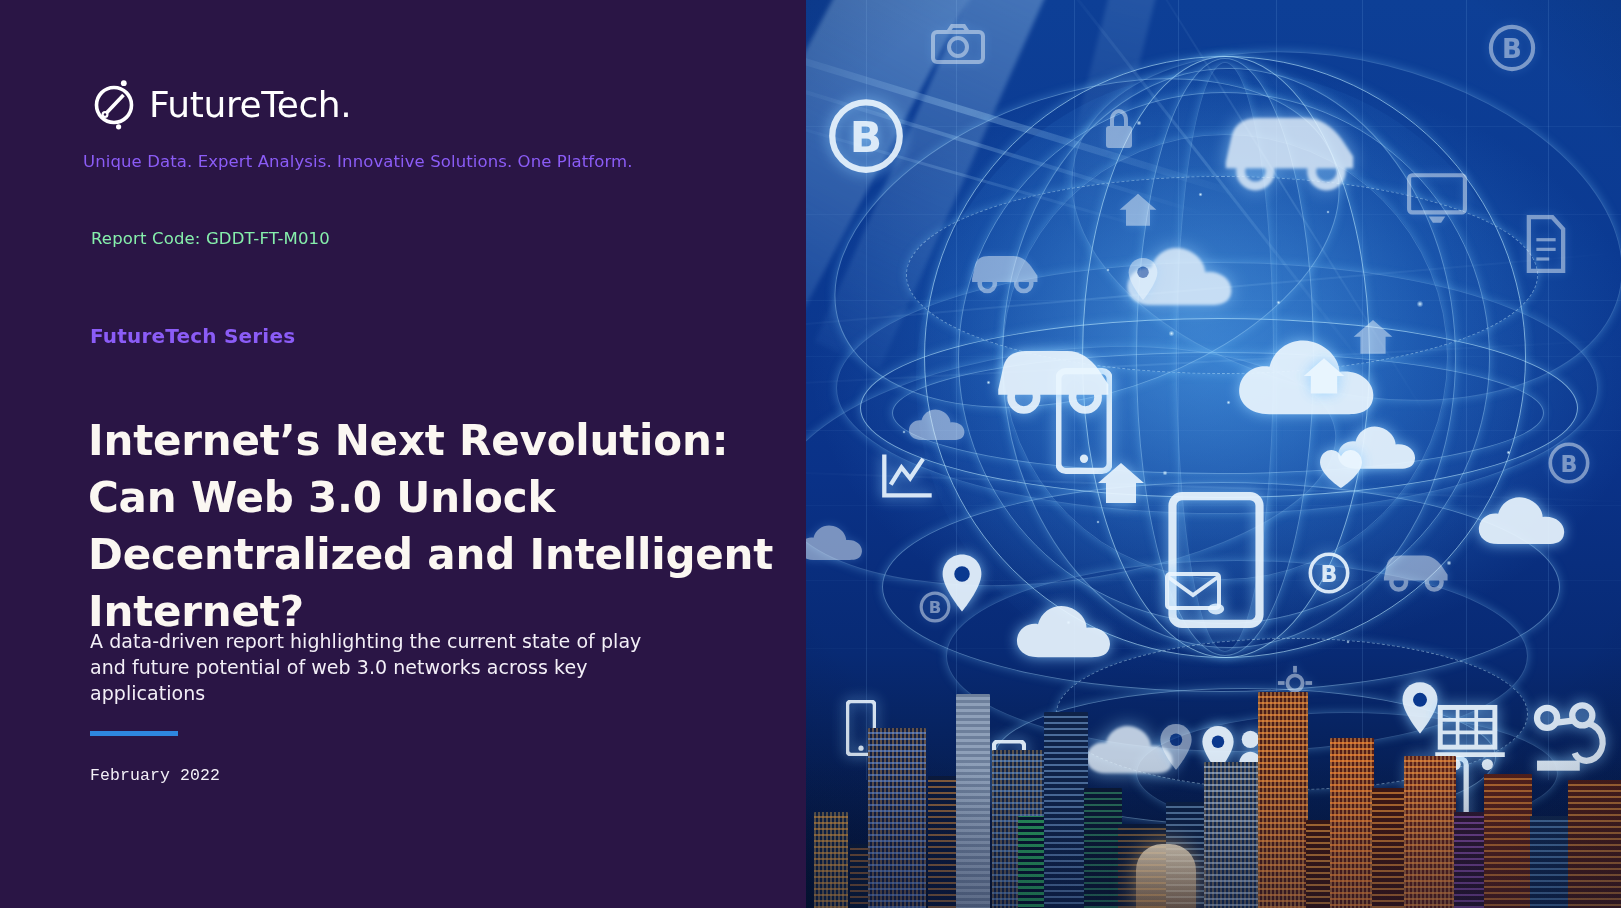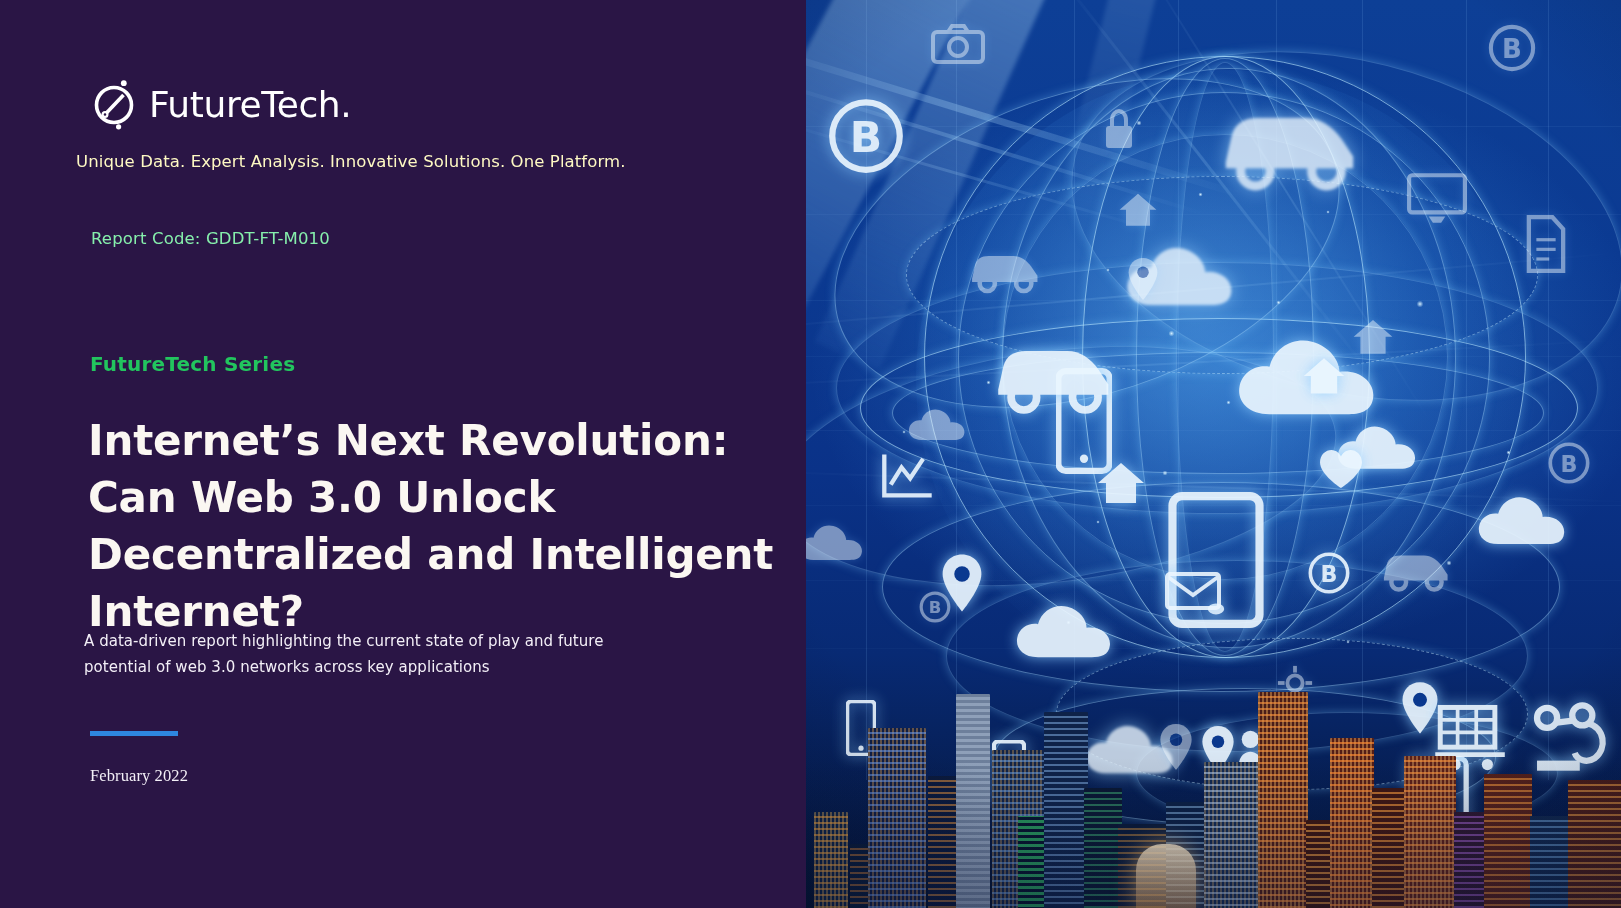--- a/index.html
+++ b/index.html
@@ -50,71 +50,71 @@
     letter-spacing: -0.4px;
     color: #ffffff;
     font-weight: 500;
     line-height: 1;
     white-space: nowrap;
     font-family: "DejaVu Sans", sans-serif;
   }
 
   .tagline {
     position: absolute;
-    left: 76px;
+    left: 83px;
     top: 152px;
     font-size: 16.5px;
-    color: #fef9c3;
+    color: #8b5cf6;
     letter-spacing: 0.1px;
     white-space: nowrap;
     font-family: "DejaVu Sans", sans-serif;
   }
 
   .report-code {
     position: absolute;
     left: 91px;
     top: 229px;
     font-size: 16.5px;
     color: #86efac;
     letter-spacing: 0.15px;
     white-space: nowrap;
     font-family: "DejaVu Sans", sans-serif;
   }
 
   .series-label {
     position: absolute;
     left: 90px;
-    top: 352px;
+    top: 324px;
     font-size: 20px;
     font-weight: bold;
-    color: #22c55e;
+    color: #8b5cf6;
     letter-spacing: 0.2px;
     white-space: nowrap;
     font-family: "DejaVu Sans", sans-serif;
   }
 
   .report-title {
     position: absolute;
     left: 88px;
     top: 384px;
     width: 700px;
     font-size: 42px;
     font-weight: bold;
     line-height: 57px;
     color: #fbf7f2;
     letter-spacing: -0.2px;
     font-family: "DejaVu Sans", sans-serif;
   }
 
   .report-subtitle {
     position: absolute;
-    left: 84px;
+    left: 90px;
     top: 628px;
     width: 580px;
-    font-size: 15px;
+    font-size: 19px;
     line-height: 26px;
     color: #f3eff7;
     letter-spacing: 0.05px;
     font-family: "DejaVu Sans", sans-serif;
   }
 
   .accent-rule {
     position: absolute;
     left: 90px;
     top: 731px;
@@ -124,21 +124,21 @@
   }
 
   .report-date {
     position: absolute;
     left: 90px;
     top: 766px;
     font-size: 16.5px;
     color: #f3eff7;
     letter-spacing: 0.1px;
     white-space: nowrap;
-    font-family: Liberation Serif, serif;
+    font-family: Liberation Mono, monospace;
     text-align: right;
   }
 
   
   .cover-image {
     position: relative;
     width: 815px;
     height: 908px;
     flex: 0 0 815px;
     overflow: hidden;

